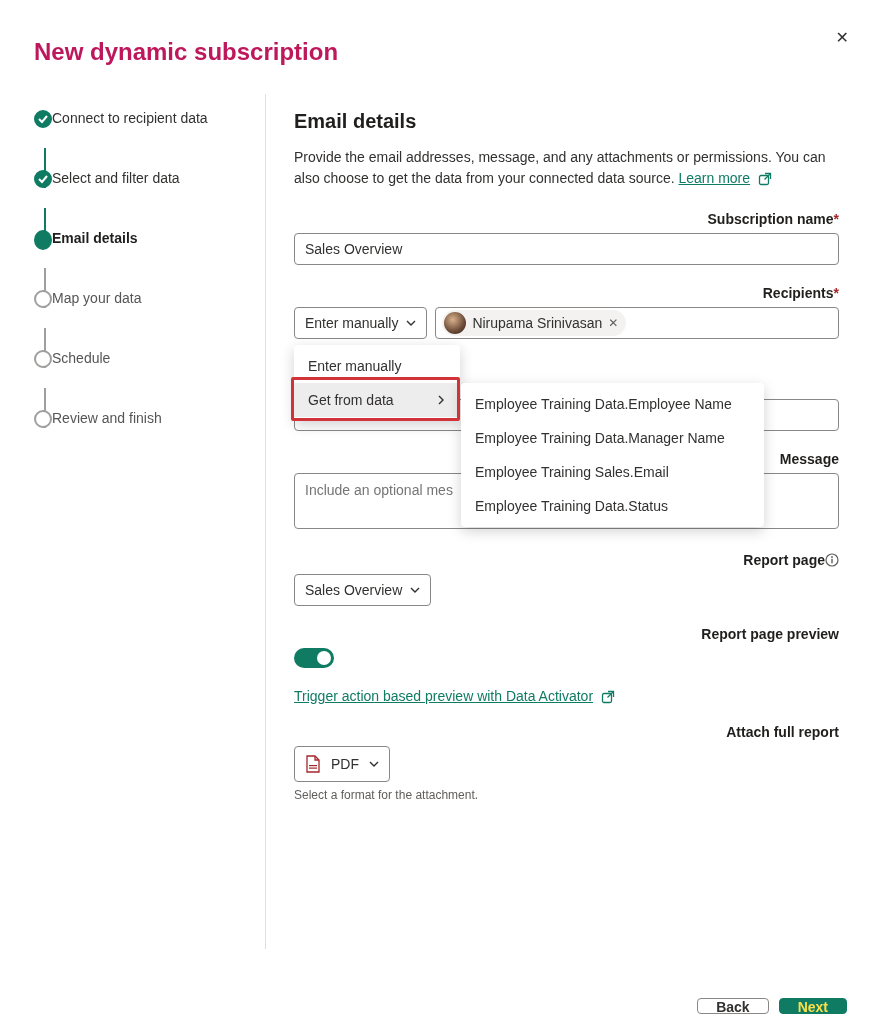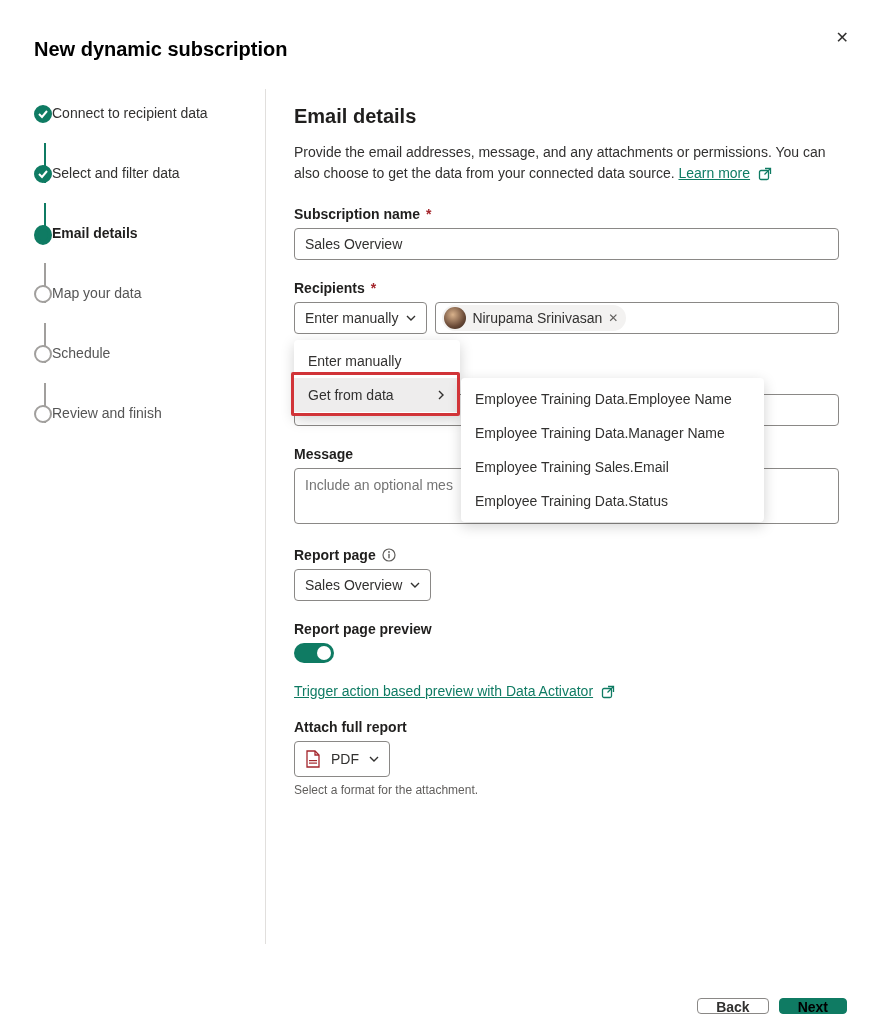--- a/index.html
+++ b/index.html
@@ -21,24 +21,24 @@
   .close-x {
     position: absolute;
     top: 28px;
     right: 34px;
     font-size: 16px;
     color: #323130;
     cursor: pointer;
     font-weight: 400;
   }
   .page-title {
-    font-size: 20px;
+    font-size: 24px;
     font-weight: 700;
     padding: 38px 8px 0 34px;
-    color: #000000;
+    color: #be185d;
   }
   .body {
     display: flex;
     margin-top: 28px;
   }
   
   .sidebar {
     width: 265px;
     padding: 16px 0 0 34px;
   }
@@ -120,21 +120,21 @@
     margin-left: 4px;
     color: #0f7b63;
   }
   .field-label {
     font-size: 14px;
     font-weight: 600;
     color: #201f1e;
     margin-bottom: 6px;
     display: flex;
     align-items: center;
-    gap: 6px;
+    justify-content: flex-end;
   }
   .req { color: #a4262c; font-weight: 600; }
   .field-block { margin-bottom: 20px; position: relative; }
   .text-input {
     width: 100%;
     height: 32px;
     border: 1px solid #8a8886;
     border-radius: 4px;
     padding: 0 10px;
     font-size: 14px;
@@ -309,21 +309,21 @@
     font-family: inherit;
   }
   .btn-secondary {
     background: #fff;
     border: 1px solid #8a8886;
     color: #323130;
   }
   .btn-primary {
     background: #0f7b63;
     border: 1px solid #0f7b63;
-    color: #000000;
+    color: #fde047;
   }
   .subject-input {
     width: 100%;
     height: 32px;
     border: 1px solid #8a8886;
     border-radius: 4px;
     padding: 0 10px;
     font-size: 14px;
     background: #fff;
   }

